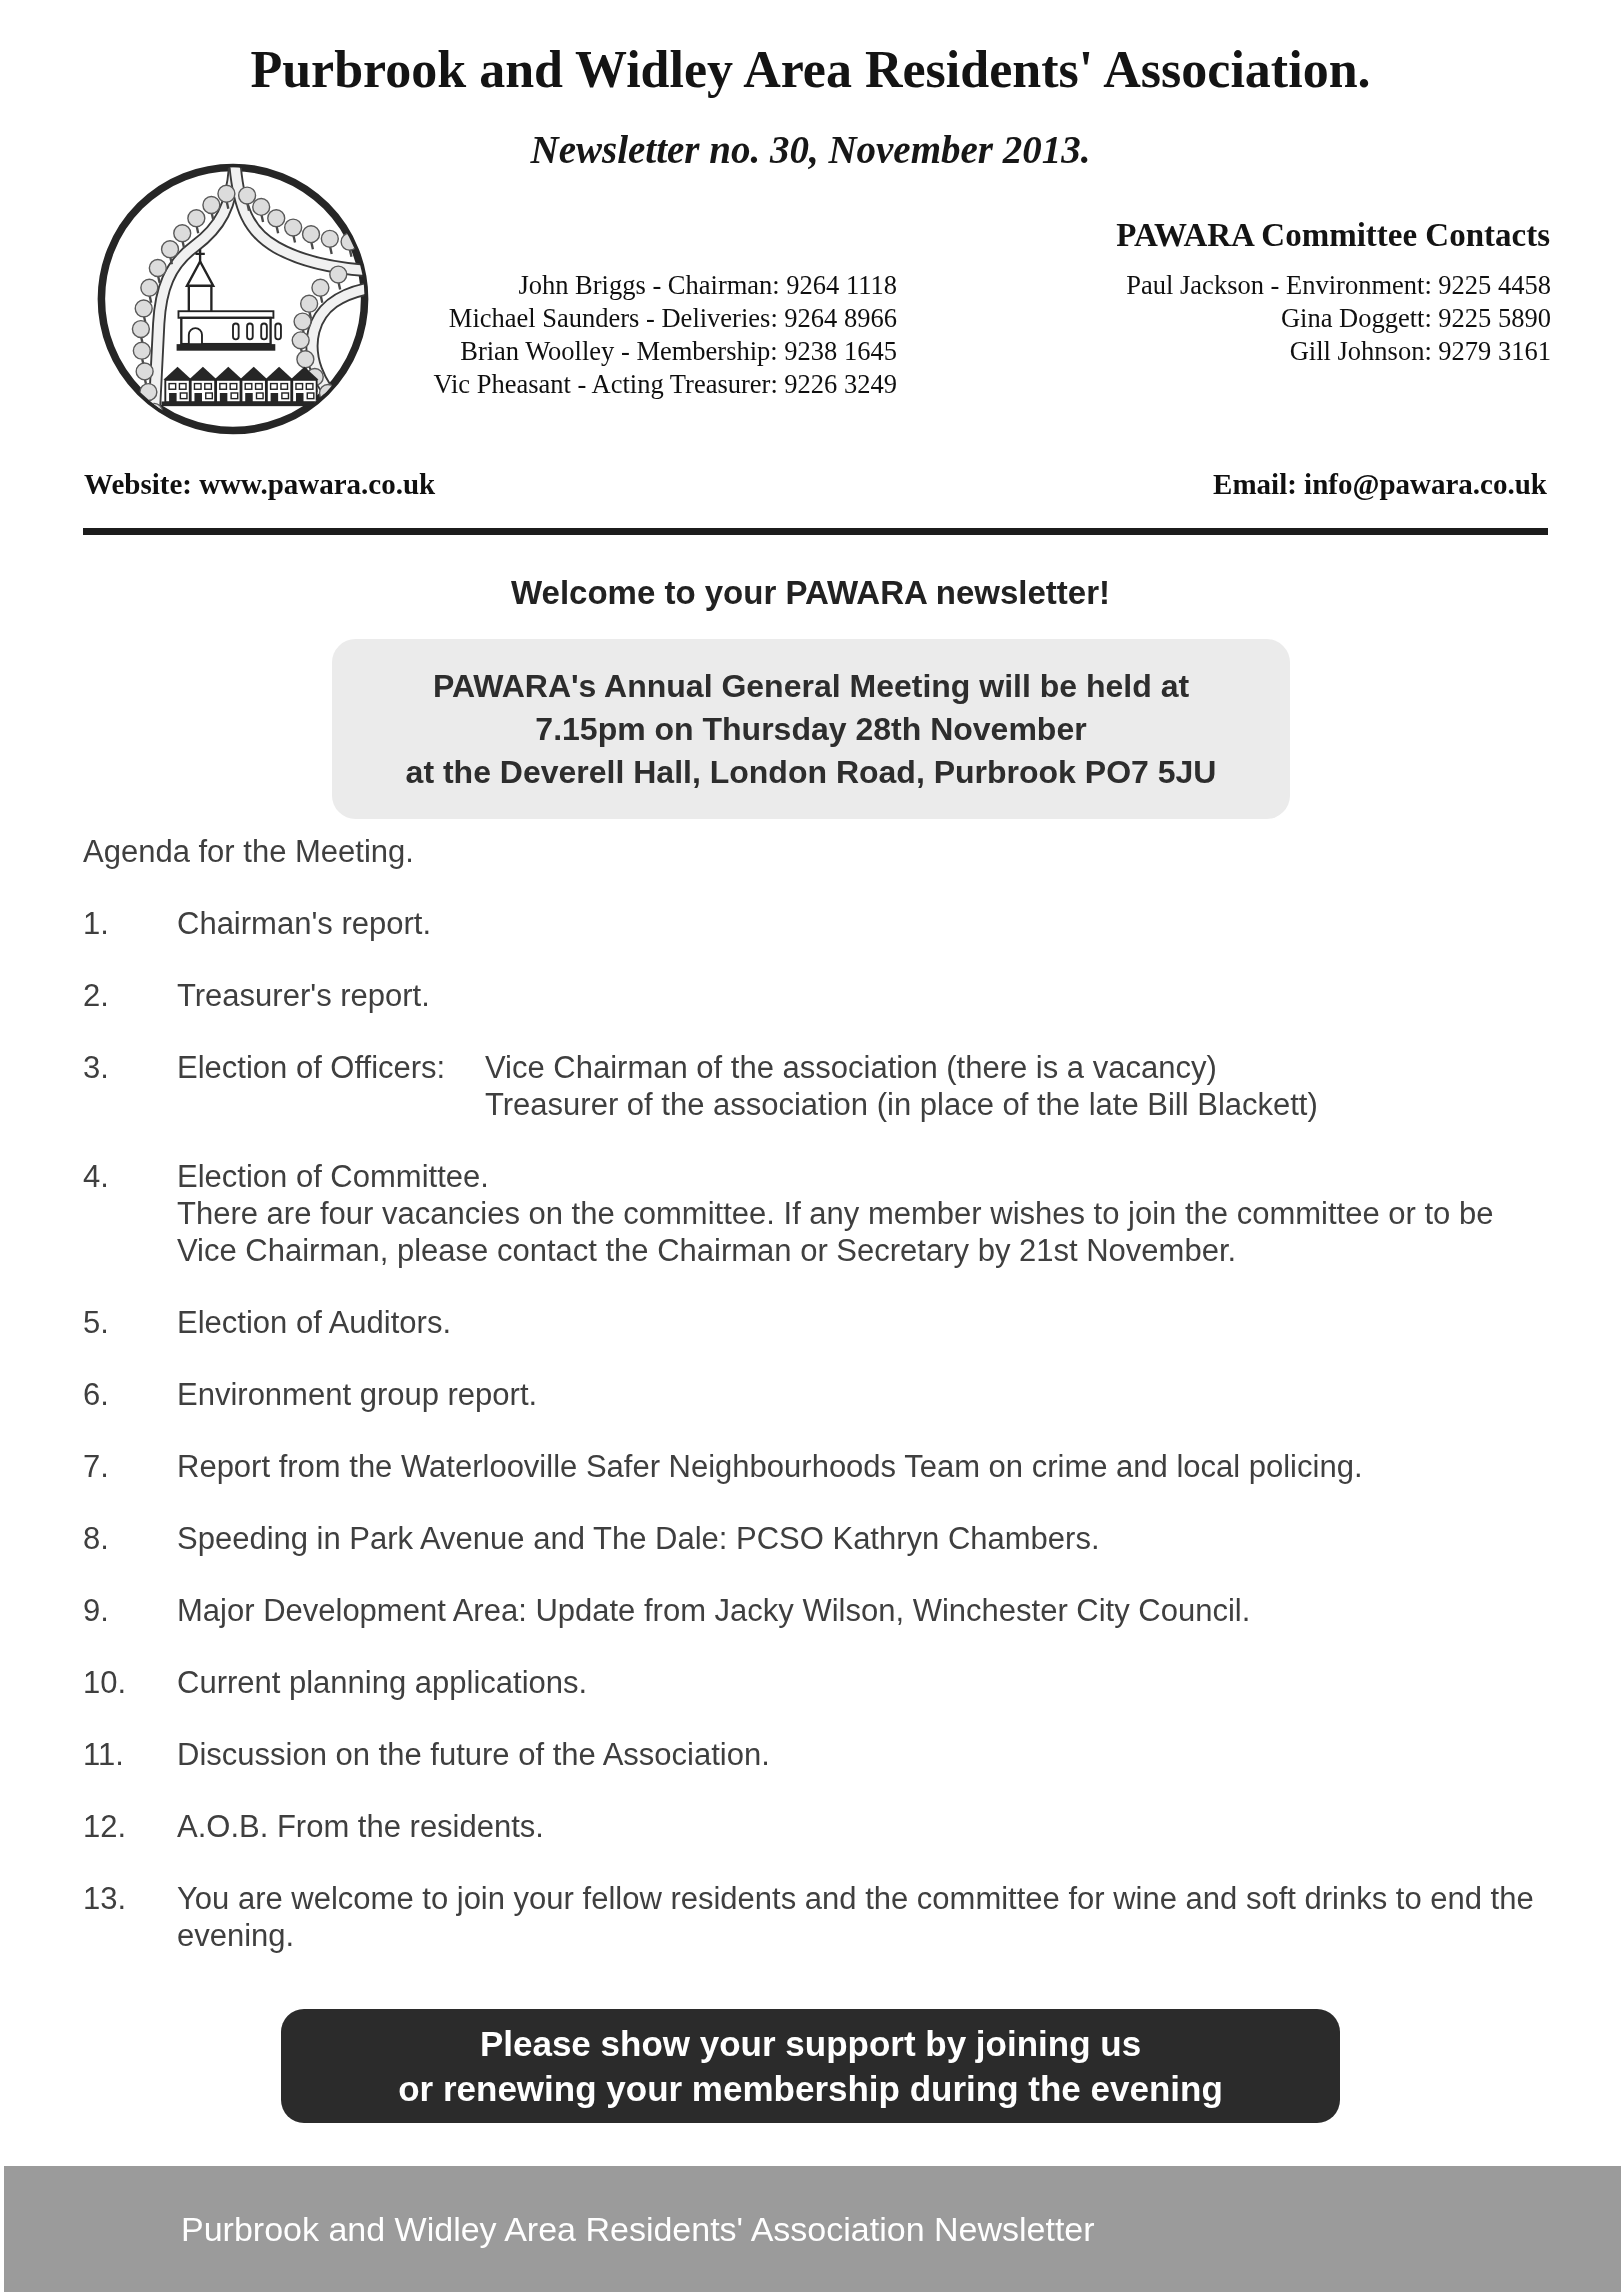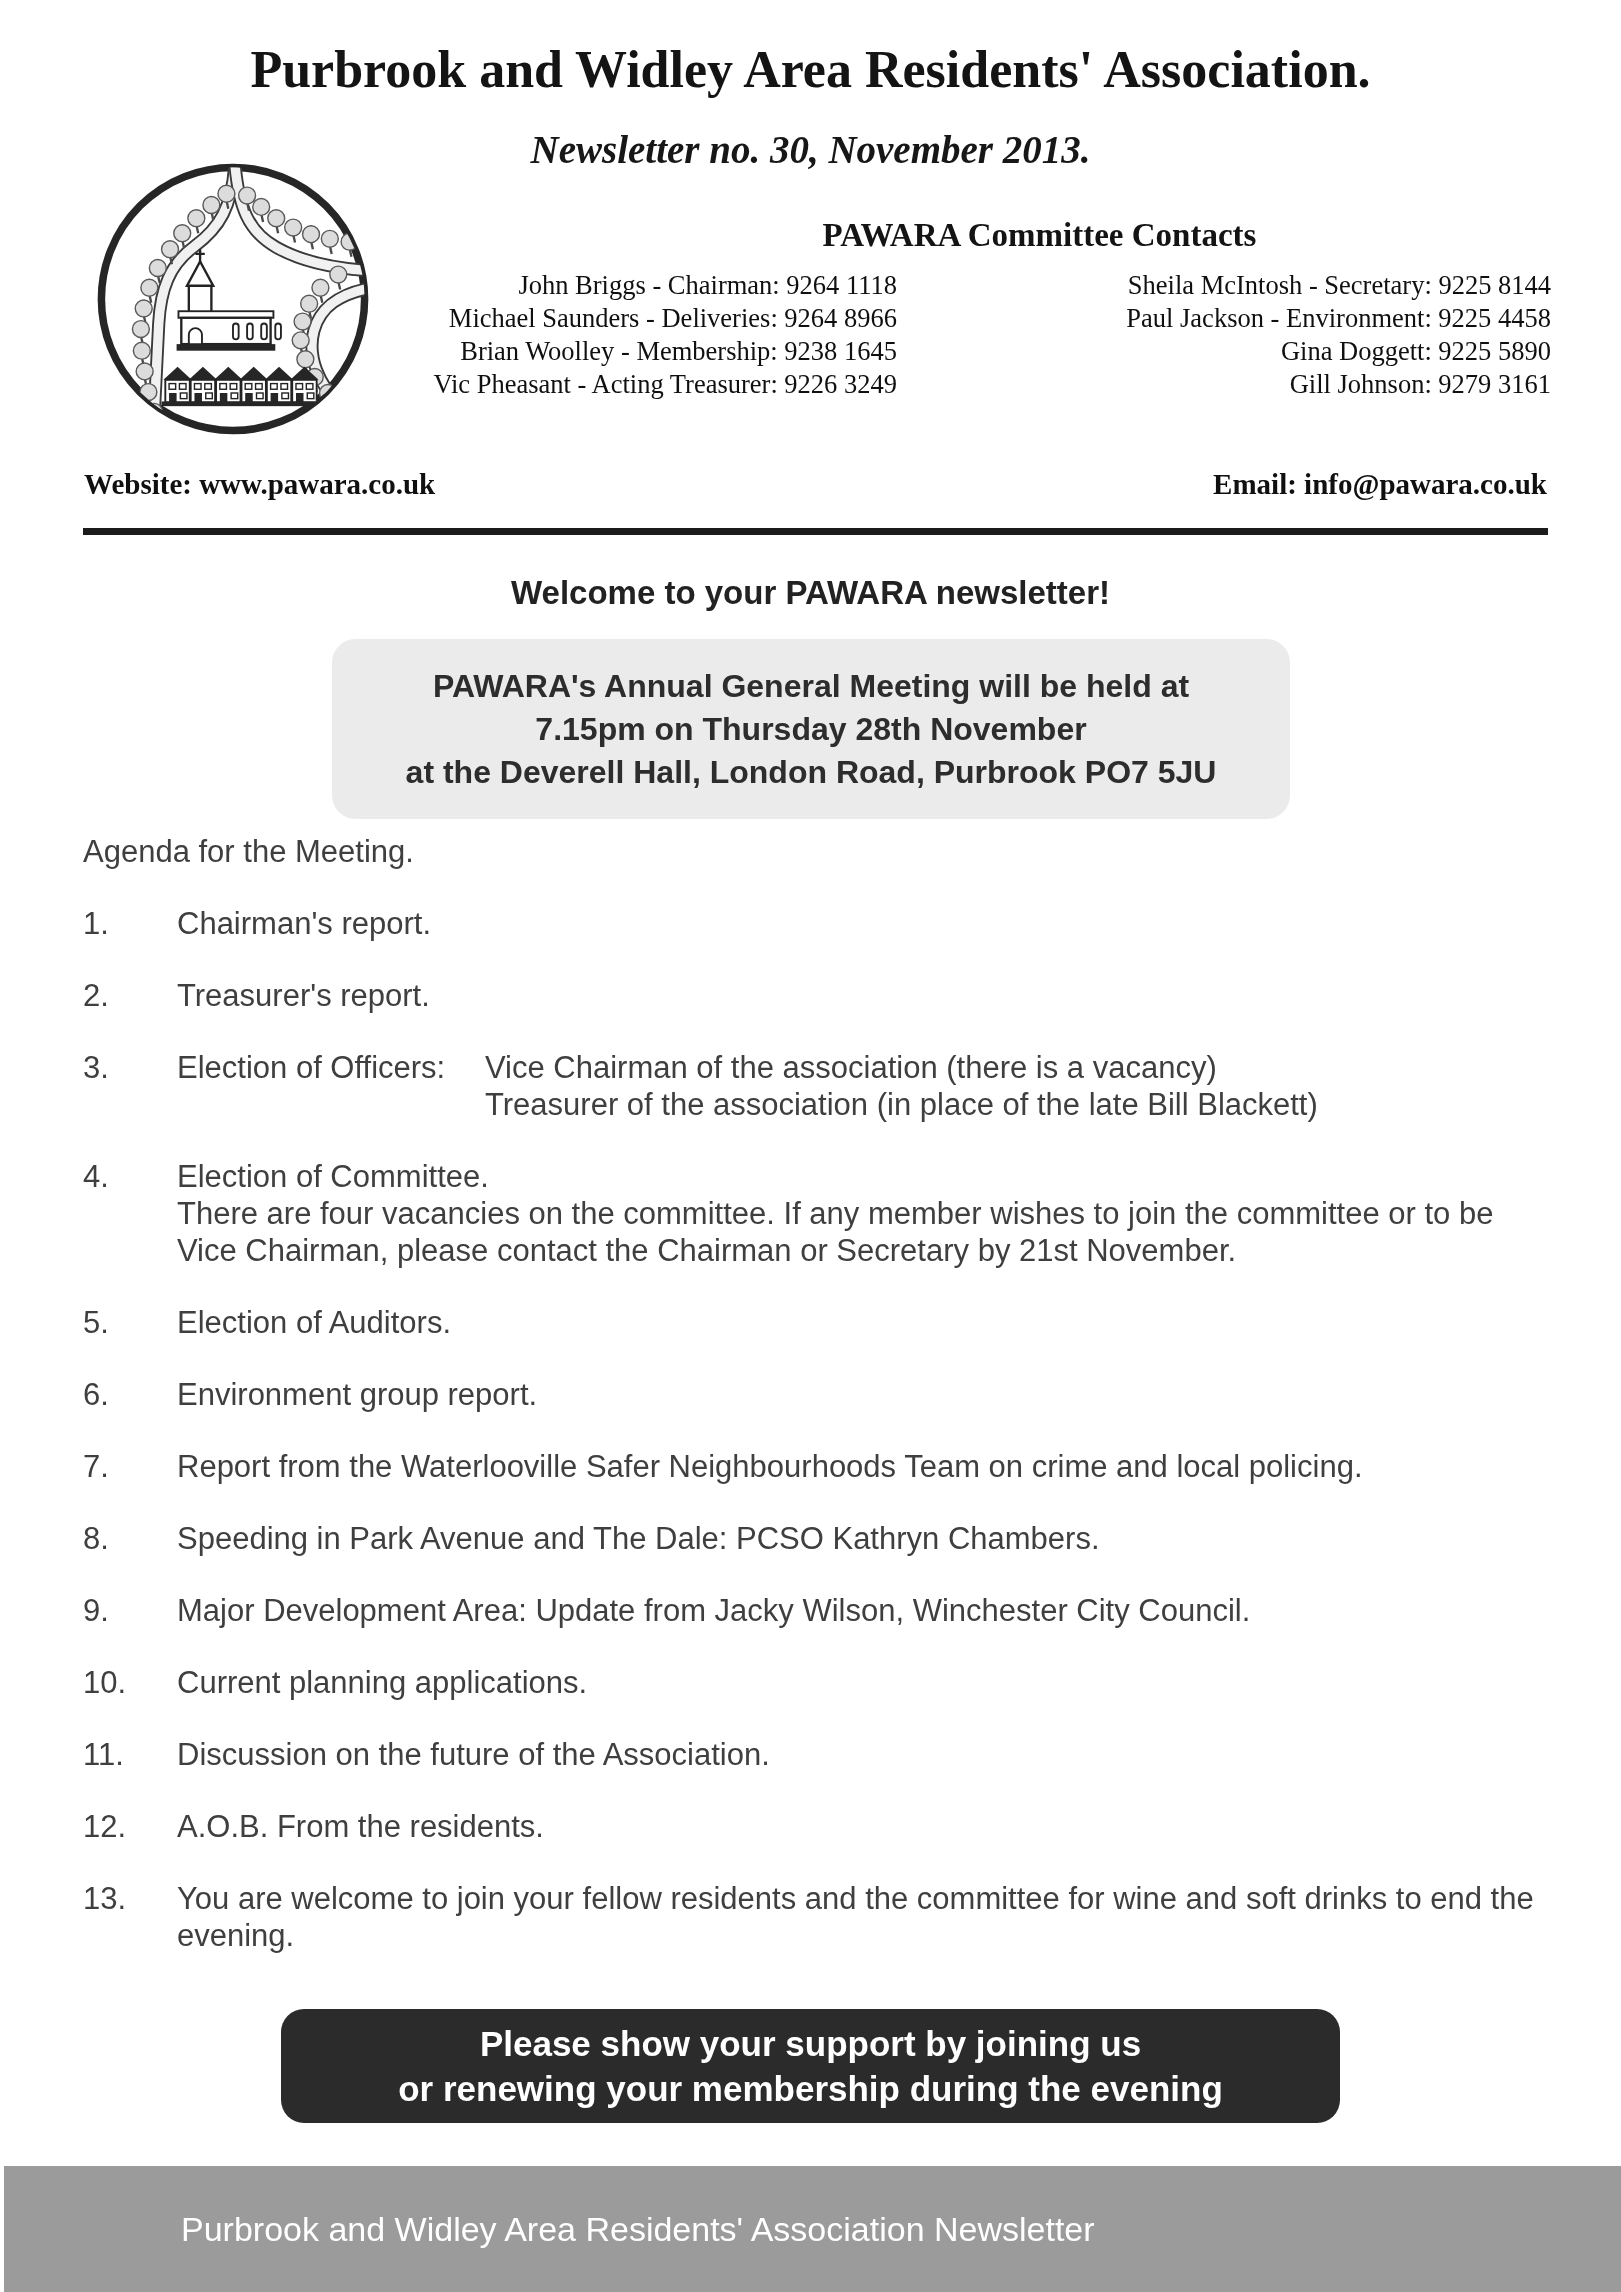--- a/index.html
+++ b/index.html
@@ -6,21 +6,21 @@
   .page{position:relative;width:1621px;height:2293px;background:#ffffff;overflow:hidden;
         font-family:"Liberation Sans",sans-serif;color:#1a1a1a;}
 
   
   .title{position:absolute;top:41px;left:0;width:100%;text-align:center;
          font-family:"Liberation Serif",serif;font-weight:bold;font-size:52px;line-height:1.12;color:#141414;}
   .subtitle{position:absolute;top:127px;left:0;width:100%;text-align:center;
          font-family:"Liberation Serif",serif;font-weight:bold;font-style:italic;font-size:39px;color:#171717;}
   .logo{position:absolute;left:92px;top:155px;width:282px;height:288px;}
   .logo svg{width:100%;height:100%;display:block;}
-  .contacts-title{position:absolute;top:217px;left:529px;width:1021px;text-align:center;
+  .contacts-title{position:absolute;top:217px;left:529px;width:1021px;text-align:right;
          font-family:"Liberation Serif",serif;font-weight:bold;font-size:33px;color:#141414;}
   .contacts{position:absolute;top:269px;left:412px;width:1139px;display:flex;
          font-family:"Liberation Serif",serif;font-size:26.5px;line-height:33px;color:#101010;}
   .col-left{flex:0 0 485px;width:485px;text-align:right;}
   .col-right{flex:1;text-align:right;}
   .site-row{position:absolute;top:468px;left:84px;right:74px;display:flex;justify-content:space-between;
          font-family:"Liberation Serif",serif;font-weight:bold;font-size:29px;color:#101010;}
   .divider{position:absolute;top:528px;left:83px;width:1465px;height:6.9px;background:#1c1c1c;}
 
   
@@ -139,21 +139,20 @@
   <div class="contacts-title">PAWARA Committee Contacts</div>
 
   <div class="contacts">
     <div class="col-left">
       <div>John Briggs - Chairman: 9264 1118</div>
       <div>Michael Saunders - Deliveries: 9264 8966</div>
       <div>Brian Woolley - Membership: 9238 1645</div>
       <div>Vic Pheasant - Acting Treasurer: 9226 3249</div>
     </div>
     <div class="col-right">
-      <div>Sheila McIntosh - Secretary: 9225 8144</div>
       <div>Paul Jackson - Environment: 9225 4458</div>
       <div>Gina Doggett: 9225 5890</div>
       <div>Gill Johnson: 9279 3161</div>
     </div>
   </div>
 
   <div class="site-row">
     <span>Website: www.pawara.co.uk</span>
     <span>Email: info@pawara.co.uk</span>
   </div>

